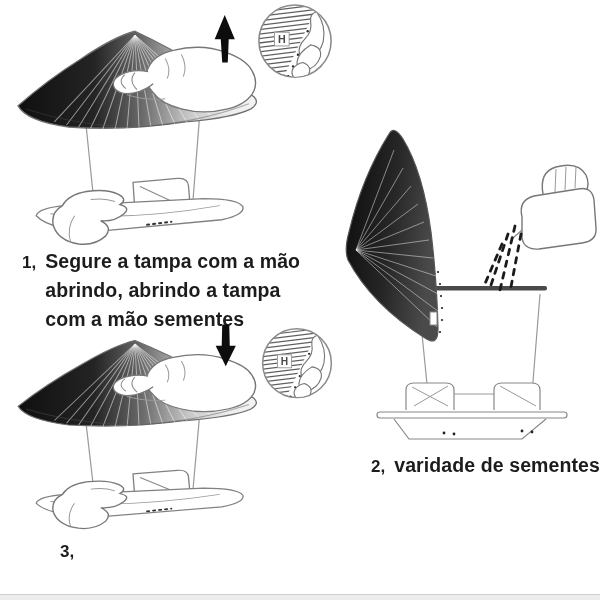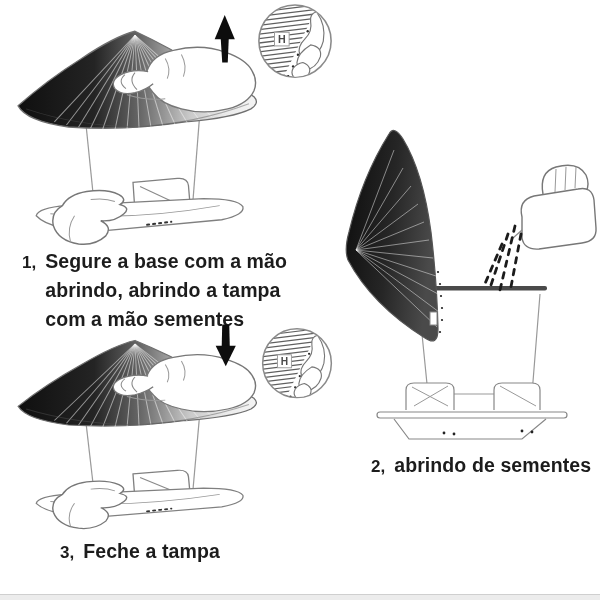--- a/index.html
+++ b/index.html
@@ -213,50 +213,47 @@
     </g>
   </svg>
 
   <svg class="illo" style="left:254px;top:2px" width="82" height="82" viewBox="0 0 84 84">
     <use href="#detail-inset"></use>
   </svg>
 
   <div class="step-caption" style="left:22px;top:247px">
     <span class="step-num">1,</span>
     <div class="step-lines">
-      <div>Segure a base com a mão</div>
+      <div>Segure a tampa com a mão</div>
       <div>abrindo, abrindo a tampa</div>
       <div>com a mão sementes</div>
     </div>
   </div>
 
   <svg class="illo" style="left:6px;top:320px" width="252" height="210" viewBox="0 0 250 236" preserveAspectRatio="none">
     <use href="#feeder-closed"></use>
     <g fill="#0d0d0d">
       <path d="M214.5,5 L221.5,5 L222,30 L214,30 Z"></path>
       <path d="M208,29 L228,29 L218,52 Z"></path>
     </g>
   </svg>
 
   <svg class="illo" style="left:258px;top:326px" width="78" height="78" viewBox="0 0 84 84">
     <use href="#detail-inset"></use>
   </svg>
 
   <div class="step-caption" style="left:60px;top:537px">
     <span class="step-num">3,</span>
-    <div class="step-lines">
-      <div>Feche a tampa</div>
-    </div>
   </div>
 
   <svg class="illo" style="left:332px;top:122px" width="266" height="334" viewBox="0 0 266 334">
     <use href="#feeder-open"></use>
   </svg>
 
   <div class="step-caption" style="left:371px;top:451px">
     <span class="step-num">2,</span>
     <div class="step-lines">
-      <div>abrindo de sementes</div>
+      <div>varidade de sementes</div>
     </div>
   </div>
 
   <div class="footer-strip"></div>
 </div>
 
 </body></html>

